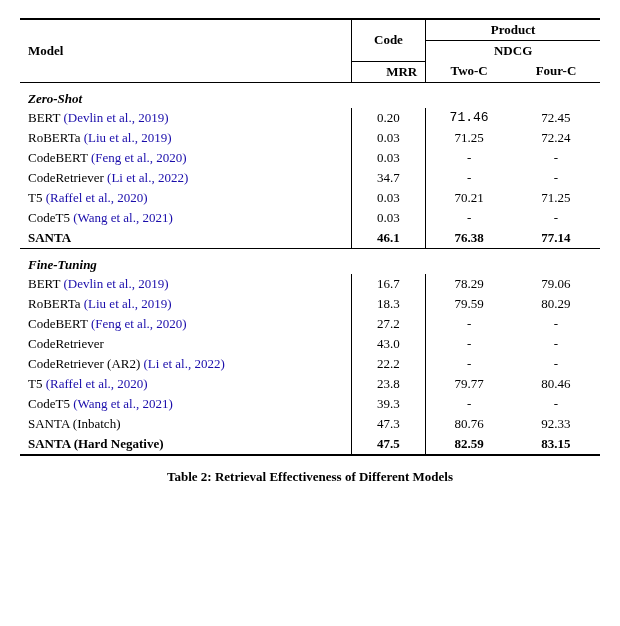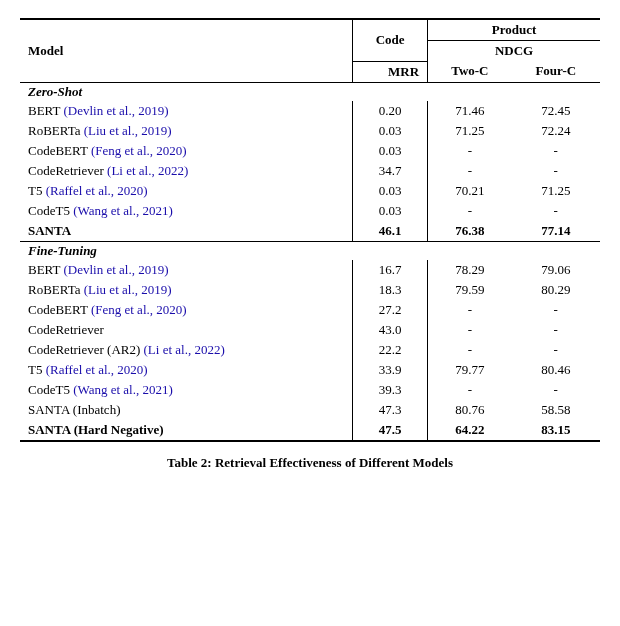--- a/index.html
+++ b/index.html
@@ -21,21 +21,21 @@
       text-align: center;
       white-space: nowrap;
     }
     td.model-col {
       text-align: left;
     }
     .section-header td {
       font-style: italic;
       font-weight: bold;
       text-align: left;
-      padding-top: 1px;
+      padding-top: 8px;
       padding-bottom: 1px;
       border-top: 1px solid #000;
     }
     .bold-row td {
       font-weight: bold;
     }
     .caption {
       margin-top: 12px;
       font-size: 13px;
       text-align: center;
@@ -64,21 +64,21 @@
       <th style="border-bottom: 1px solid #000;">Four-C</th>
     </tr>
   </thead>
   <tbody id="table-body">
   <tr class="section-header">
         <td colspan="4" style="border-top: 1px solid rgb(0, 0, 0); font-style: italic; font-weight: bold;">Zero-Shot</td>
       </tr>
       <tr>
         <td class="model-col"><span>BERT </span><span style="color: rgb(26, 13, 171);">(Devlin et al., 2019)</span></td>
         <td style="border-left: 1px solid rgb(0, 0, 0);">0.20</td>
-        <td style="border-left: 1px solid rgb(0, 0, 0);">71.46</td>
+        <td style="border-left: 1px solid rgb(0, 0, 0); font-family: Liberation Mono, monospace;">71.46</td>
         <td>72.45</td>
       </tr>
       <tr>
         <td class="model-col"><span>RoBERTa </span><span style="color: rgb(26, 13, 171);">(Liu et al., 2019)</span></td>
         <td style="border-left: 1px solid rgb(0, 0, 0);">0.03</td>
         <td style="border-left: 1px solid rgb(0, 0, 0);">71.25</td>
         <td>72.24</td>
       </tr>
       <tr>
         <td class="model-col"><span>CodeBERT </span><span style="color: rgb(26, 13, 171);">(Feng et al., 2020)</span></td>
@@ -138,40 +138,40 @@
         <td>-</td>
       </tr>
       <tr>
         <td class="model-col"><span>CodeRetriever (AR2) </span><span style="color: rgb(26, 13, 171);">(Li et al., 2022)</span></td>
         <td style="border-left: 1px solid rgb(0, 0, 0);">22.2</td>
         <td style="border-left: 1px solid rgb(0, 0, 0);">-</td>
         <td>-</td>
       </tr>
       <tr>
         <td class="model-col"><span>T5 </span><span style="color: rgb(26, 13, 171);">(Raffel et al., 2020)</span></td>
-        <td style="border-left: 1px solid rgb(0, 0, 0);">33.9</td>
+        <td style="border-left: 1px solid rgb(0, 0, 0);">23.8</td>
         <td style="border-left: 1px solid rgb(0, 0, 0);">79.77</td>
         <td>80.46</td>
       </tr>
       <tr>
         <td class="model-col"><span>CodeT5 </span><span style="color: rgb(26, 13, 171);">(Wang et al., 2021)</span></td>
         <td style="border-left: 1px solid rgb(0, 0, 0);">39.3</td>
         <td style="border-left: 1px solid rgb(0, 0, 0);">-</td>
         <td>-</td>
       </tr>
       <tr>
         <td class="model-col">SANTA (Inbatch)</td>
         <td style="border-left: 1px solid rgb(0, 0, 0); font-family: Liberation Serif, serif;">47.3</td>
         <td style="border-left: 1px solid rgb(0, 0, 0);">80.76</td>
-        <td>58.58</td>
+        <td>92.33</td>
       </tr>
       <tr class="bold-row border-bottom-row">
         <td class="model-col" style="border-bottom: 2px solid rgb(0, 0, 0); margin-top: 40px;">SANTA (Hard Negative)</td>
         <td style="border-left: 1px solid rgb(0, 0, 0); border-bottom: 2px solid rgb(0, 0, 0);">47.5</td>
-        <td style="border-left: 1px solid rgb(0, 0, 0); border-bottom: 2px solid rgb(0, 0, 0);">64.22</td>
+        <td style="border-left: 1px solid rgb(0, 0, 0); border-bottom: 2px solid rgb(0, 0, 0);">82.59</td>
         <td style="border-bottom: 2px solid rgb(0, 0, 0);">83.15</td>
       </tr>
     </tbody>
 </table>
 
 <p class="caption">
   <span class="caption-bold">Table 2: Retrieval Effectiveness of Different Models</span>
 </p>
 
 </body></html>

